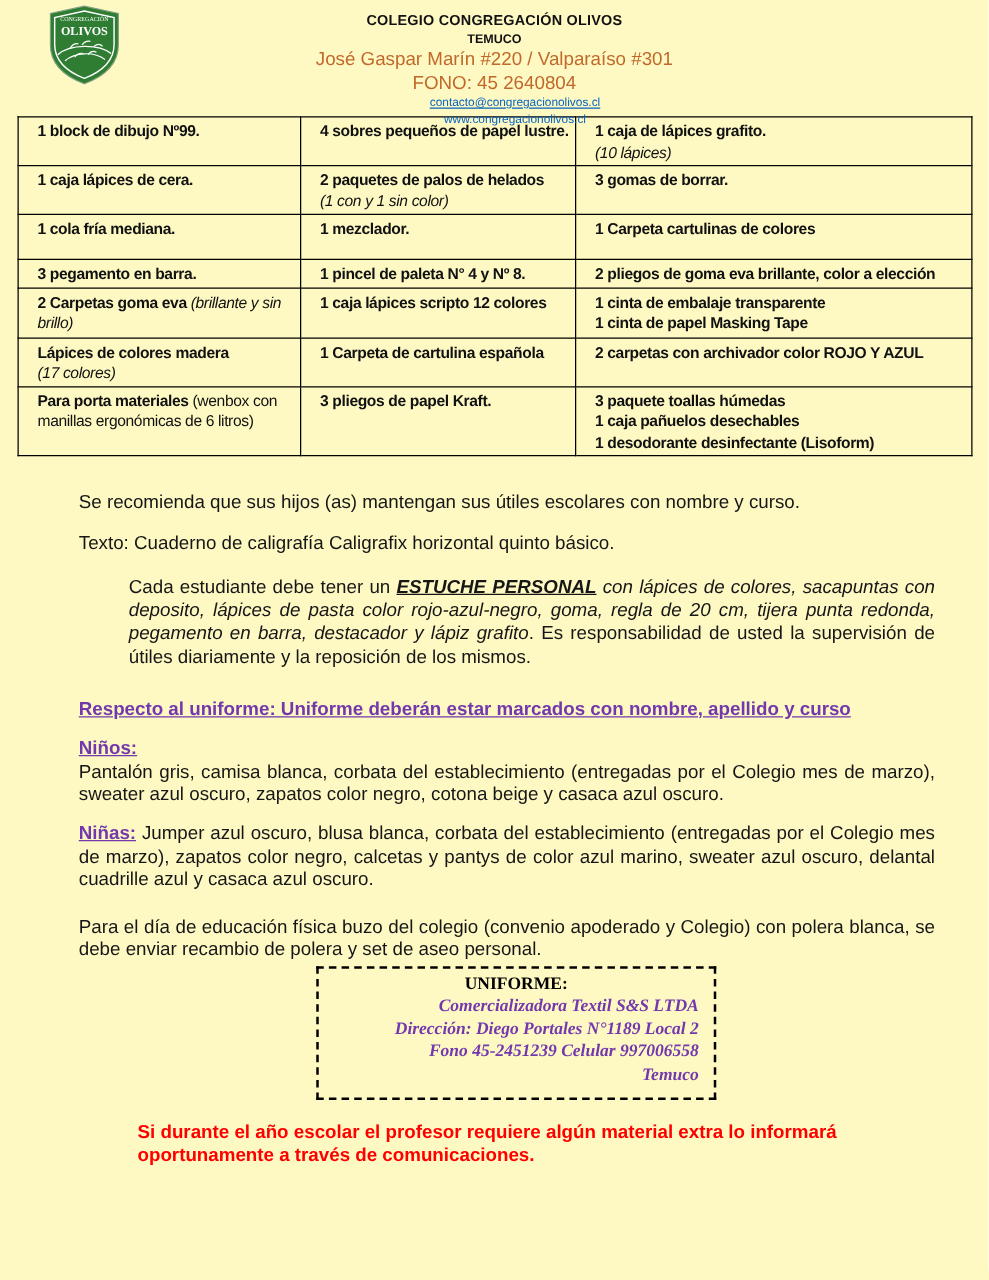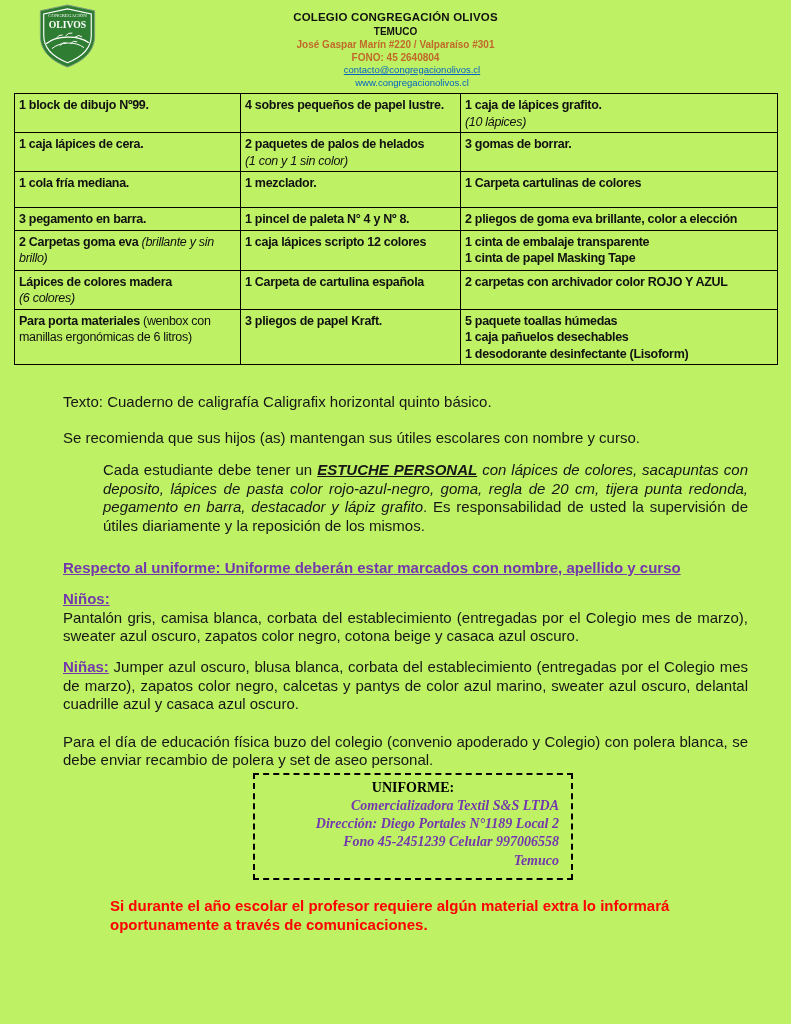--- a/index.html
+++ b/index.html
@@ -2,45 +2,45 @@
 <html style="--purple: #7338ad; --red: #ff0000; --link-blue: #0563c1; --address-orange: #c0692b; --logo-green: #2e7d32;"><head>
 <meta charset="utf-8">
 <style>
   :root{
     --purple:#7338ad; --red:#ff0000; --link-blue:#0563c1;
     --address-orange:#c0692b; --logo-green:#2e7d32; --ink:#111;
   }
   *{box-sizing:border-box; margin:0; padding:0;}
   html,body{background:#ffffff;}
   .page{
-    width:791px; height:1024px; background:#bef264; position:relative;
+    width:791px; height:1024px; background:#fef9c3; position:relative;
     font-family:"Liberation Sans", sans-serif; color:var(--ink); overflow:hidden;
   }
   
   .header{position:relative; height:88px;}
   .logo{position:absolute; left:38px; top:4px; width:59px; height:64px;}
   .header-info{text-align:center; padding-top:10px; line-height:1.3;}
   .school-name{font-size:11.5px; font-weight:bold; letter-spacing:.2px;}
   .school-city{font-size:10px; font-weight:bold;}
-  .school-address,.school-phone{font-size:10px; color:var(--address-orange);font-weight:bold;}
+  .school-address,.school-phone{font-size:15px; color:var(--address-orange);}
   .school-links{font-size:9.5px; line-height:1.35;padding-left:33px;}
   .school-email{color:var(--link-blue); text-decoration:underline; display:block;}
   .school-www{color:var(--link-blue); text-decoration:none; display:block;}
   
   table.supplies{
     border-collapse:collapse; table-layout:fixed;
     margin:5px 0 0 14px; width:763px;
     font-size:12.5px; line-height:1.32;
   }
   table.supplies col:nth-child(1){width:226px;}
   table.supplies col:nth-child(2){width:220px;}
   table.supplies col:nth-child(3){width:317px;}
   table.supplies td{
     border:1.6px solid #000; vertical-align:top;
-    padding:3px 5px 2px 4px; letter-spacing:-0.3px;
+    padding:3px 5px 2px 15px; letter-spacing:-0.3px;
   }
   table.supplies tr:nth-child(1) td{height:38px;}
   table.supplies tr:nth-child(2) td{height:37px;}
   table.supplies tr:nth-child(3) td{height:36px;}
   table.supplies tr:nth-child(4) td{height:22px;}
   table.supplies tr:nth-child(5) td{height:40px;}
   table.supplies tr:nth-child(6) td{height:31px;}
   table.supplies tr:nth-child(7) td{height:38px;}
   table.supplies tr:nth-child(8) td{height:56px;}
   table.supplies tr:nth-child(8) td{line-height:1.55;}
@@ -126,35 +126,35 @@
           <td><span class="run-b">3 pegamento en barra.</span></td>
           <td><span class="run-b">1 pincel de paleta N° 4 y Nº 8.</span></td>
           <td><span class="run-b">2 pliegos de goma eva brillante, color a elección</span></td>
         </tr>
         <tr>
           <td><span class="run-b">2 Carpetas goma eva </span><span class="run-i">(brillante y sin brillo)</span></td>
           <td><span class="run-b">1 caja lápices scripto 12 colores</span></td>
           <td><span class="run-b">1 cinta de embalaje transparente</span><br><span class="run-b">1 cinta de papel Masking Tape</span></td>
         </tr>
         <tr>
-          <td><span class="run-b">Lápices de colores madera</span><br><span class="run-i">(6 colores)</span></td>
+          <td><span class="run-b">Lápices de colores madera</span><br><span class="run-i">(17 colores)</span></td>
           <td><span class="run-b">1 Carpeta de cartulina española</span></td>
           <td><span class="run-b">2 carpetas con archivador color ROJO Y AZUL</span></td>
         </tr>
         <tr>
           <td><span class="run-b">Para porta materiales </span><span class="run-r">(wenbox con manillas ergonómicas de 6 litros)</span></td>
           <td><span class="run-b">3 pliegos de papel Kraft.</span></td>
-          <td><span class="run-b">5 paquete toallas húmedas</span><br><span class="run-b">1 caja pañuelos desechables</span><br><span class="run-b">1 desodorante desinfectante (Lisoform)</span></td>
+          <td><span class="run-b">3 paquete toallas húmedas</span><br><span class="run-b">1 caja pañuelos desechables</span><br><span class="run-b">1 desodorante desinfectante (Lisoform)</span></td>
         </tr>
       </tbody>
   </table>
 
   <div class="doc-body">
+    <p class="para p-recomienda"><span class="run-r">Se recomienda que sus hijos (as) mantengan sus útiles escolares con nombre y curso.</span></p>
     <p class="para"><span class="run-r">Texto: Cuaderno de caligrafía Caligrafix horizontal quinto básico.</span></p>
-    <p class="para p-recomienda"><span class="run-r">Se recomienda que sus hijos (as) mantengan sus útiles escolares con nombre y curso.</span></p>
     <p class="para p-estuche"><span class="run-r">Cada estudiante debe tener un </span><span class="run-biu">ESTUCHE PERSONAL</span><span class="run-i"> con lápices de colores, sacapuntas con deposito, lápices de pasta color rojo-azul-negro, goma, regla de 20 cm, tijera punta redonda, pegamento en barra, destacador y lápiz grafito</span><span class="run-r">. Es responsabilidad de usted la supervisión de útiles diariamente y la reposición de los mismos.</span></p>
     <p class="para p-heading"><span class="run-pbu">Respecto al uniforme: Uniforme deberán estar marcados con nombre, apellido y curso</span></p>
     <p class="para p-ninos"><span class="run-pbu">Niños:</span><br><span class="run-r">Pantalón gris, camisa blanca, corbata del establecimiento (entregadas por el Colegio mes de marzo), sweater azul oscuro, zapatos color negro, cotona beige y casaca azul oscuro.</span></p>
     <p class="para p-ninas"><span class="run-pbu">Niñas:</span><span class="run-r"> Jumper azul oscuro, blusa blanca, corbata del establecimiento (entregadas por el Colegio mes de marzo), zapatos color negro, calcetas y pantys de color azul marino, sweater azul oscuro, delantal cuadrille azul y casaca azul oscuro.</span></p>
     <p class="para p-edufisica"><span class="run-r">Para el día de educación física buzo del colegio (convenio apoderado y Colegio) con polera blanca, se debe enviar recambio de polera y set de aseo personal.</span></p>
 
     <div class="uniform-box">
       <div class="uniform-title">UNIFORME:</div>
       <div class="uniform-line">Comercializadora Textil S&amp;S LTDA</div>
       <div class="uniform-line">Dirección: Diego Portales N°1189 Local 2</div>

